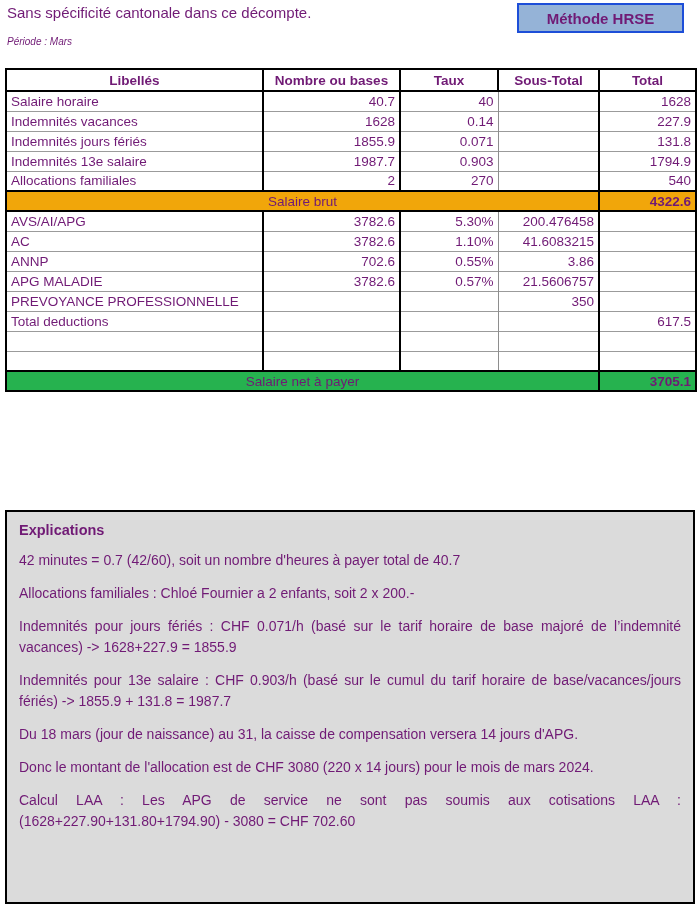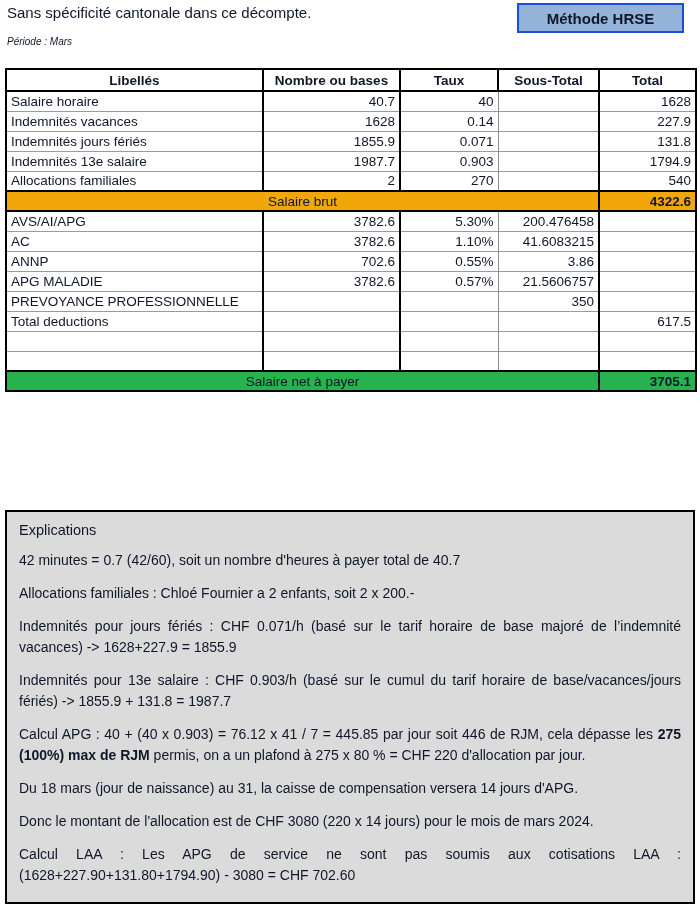--- a/index.html
+++ b/index.html
@@ -1,17 +1,17 @@
 <!DOCTYPE html>
 <html><head>
 <meta charset="utf-8">
 <style>
   html,body{margin:0;padding:0;background:#fff;}
   .page{position:relative;width:700px;height:910px;background:#ffffff;overflow:hidden;
-        font-family:"Liberation Sans",sans-serif;color:#0f172a;}
+        font-family:"Liberation Sans",sans-serif;color:#701a75;}
 
   .title{position:absolute;left:7px;top:4px;font-size:15px;}
   .method-btn{position:absolute;left:517px;top:3px;width:163px;height:26px;
         background:#95B3D7;border:2px solid #1d4ed8;display:flex;align-items:center;
         justify-content:center;font-weight:bold;font-size:15px;cursor:default;}
   .period{position:absolute;left:7px;top:36px;font-size:10px;font-style:italic;}
 
   .sheet{position:absolute;left:5px;top:68px;}
   table{border-collapse:collapse;table-layout:fixed;width:690px;}
   td,th{padding:0 4px;height:20px;font-size:13.5px;white-space:nowrap;overflow:hidden;
@@ -28,21 +28,21 @@
   tr.band td.lbl{text-align:center;}
   tr.band td.tot{font-weight:bold;text-align:right;}
   tr:last-child td{border-bottom:2px solid #000;}
   td.rel{position:relative;}
   .flag{position:absolute;top:0;left:0;width:0;height:0;
         border-top:7px solid #1d8a3a;border-right:7px solid transparent;}
 
   .explanations{position:absolute;left:5px;top:510px;width:690px;height:394px;
         box-sizing:border-box;background:#dbdbdb;border:2px solid #000;
         padding:8px 12px;overflow:hidden;}
-  .exp-heading{font-size:14.5px;font-weight:normal;margin:2px 0 10px 0;}
+  .exp-heading{font-size:14.5px;font-weight:bold;margin:2px 0 10px 0;}
   .explanations p{font-size:14px;line-height:21px;margin:12px 0 10px 0;text-align:justify;}
 </style>
 </head>
 <body>
 
 <div class="page">
 
   <div class="title">Sans spécificité cantonale dans ce décompte.</div>
 
   <div class="method-btn">Méthode HRSE</div>
@@ -171,20 +171,19 @@
     </table>
   </div>
 
   <div class="explanations">
     <div class="exp-heading">Explications</div>
     <div id="exp-paragraphs">
         <p><span>42 minutes = 0.7 (42/60), soit un nombre d'heures à payer total de 40.7</span></p>
         <p><span>Allocations familiales : Chloé Fournier a 2 enfants, soit 2 x 200.-</span></p>
         <p><span>Indemnités pour jours fériés : CHF 0.071/h (basé sur le tarif horaire de base majoré de l’indemnité vacances) -&gt; 1628+227.9 = 1855.9</span></p>
         <p><span>Indemnités pour 13e salaire : CHF 0.903/h (basé sur le cumul du tarif horaire de base/vacances/jours fériés) -&gt; 1855.9 + 131.8 = 1987.7</span></p>
-        <p><span>Calcul APG : 40 + (40 x 0.903) = 76.12 x 41 / 7 = 445.85 par jour soit 446 de RJM, cela dépasse les </span><b>275 (100%) max de RJM</b><span> permis, on a un plafond à 275 x 80 % = CHF 220 d'allocation par jour.</span></p>
         <p><span>Du 18 mars (jour de naissance) au 31, la caisse de compensation versera 14 jours d'APG.</span></p>
         <p><span>Donc le montant de l'allocation est de CHF 3080 (220 x 14 jours) pour le mois de mars 2024.</span></p>
         <p><span>Calcul LAA : Les APG de service ne sont pas soumis aux cotisations LAA : (1628+227.90+131.80+1794.90) - 3080 = CHF 702.60</span></p>
       </div>
   </div>
 
 </div>
 
 </body></html>

